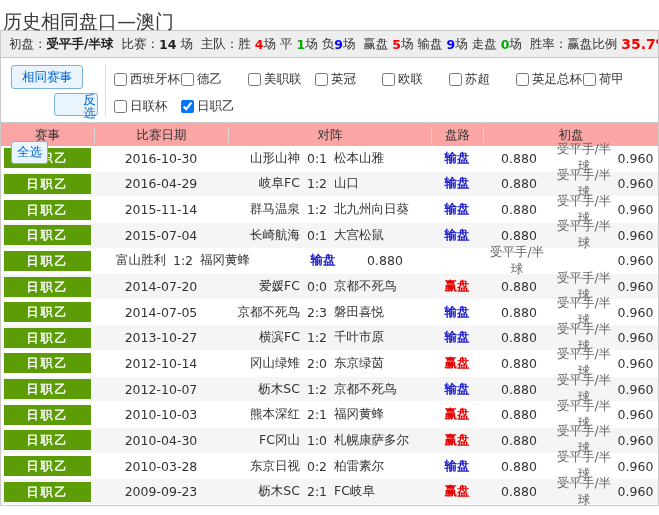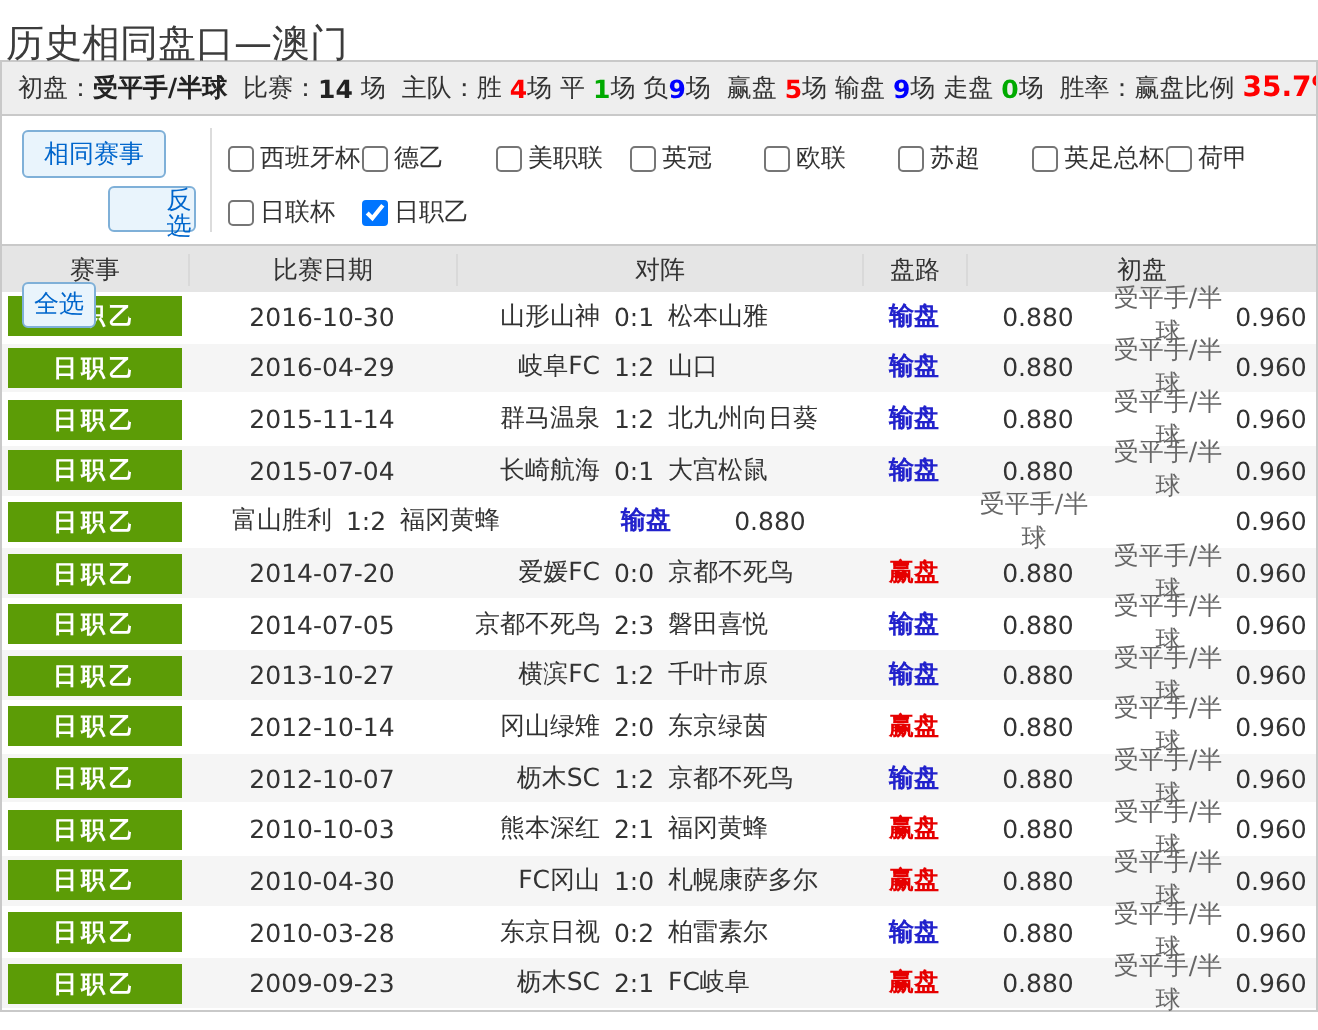--- a/index.html
+++ b/index.html
@@ -33,21 +33,21 @@
   .btn-same   { left:10px; top:7px;  width:72px; height:24px; }
   .btn-all    { left:10px; top:35px; width:37px; height:23px;margin-top:48px; }
   .btn-invert { left:53px; top:35px; width:44px; height:23px;padding-left:27px; }
 
   .cb-area { margin-left:104px; padding:10px 0 0 9px; }
   .cb-row { display:flex; height:22px; align-items:center; margin-bottom:5px; }
   .cb-item { width:67px; display:flex; align-items:center; font-size:12.5px; color:#333; cursor:pointer; white-space:nowrap; }
   .cb-item input { width:13px; height:13px; margin:0 3px 0 0; }
 
   .thead {
-    display:flex; height:24px; background:#e5e5e5; align-items:center;
+    display:flex; height:24px; background:#fca5a5; align-items:center;
     border:1px solid #c9c9c9; border-bottom:none;
     font-size:12.5px; color:#333;
   }
   .th { text-align:center; height:16px; line-height:16px; }
   .th + .th { border-left:1px solid #d9d9d9; }
   .col-league { width:93px; }
   .col-date   { width:134px; }
   .col-match  { width:203px; }
   .col-result { width:52px; }
   .col-odds   { flex:1; }

